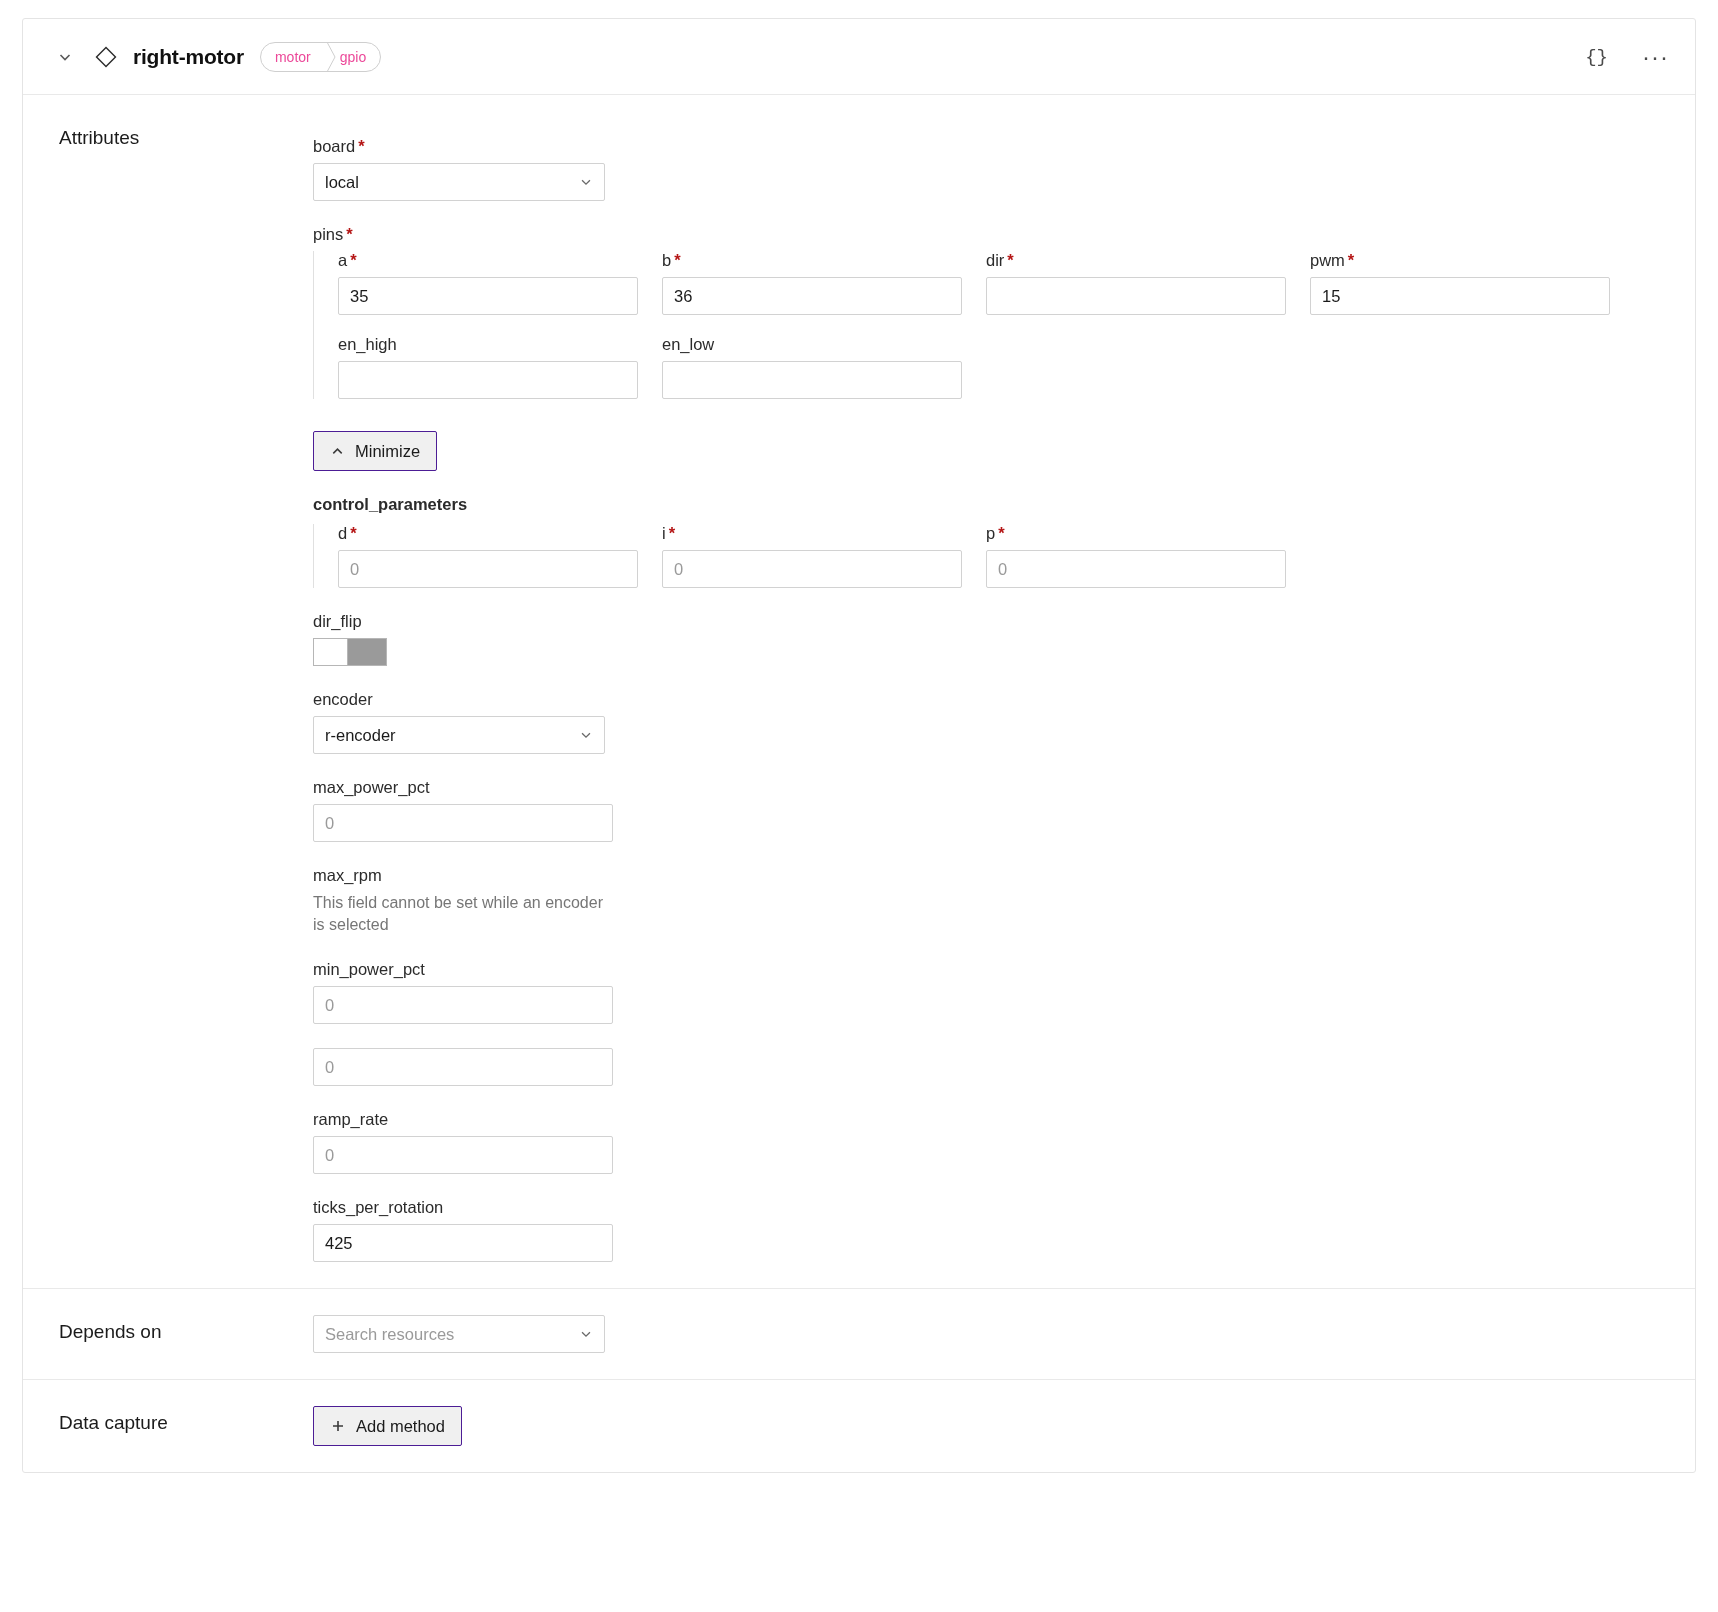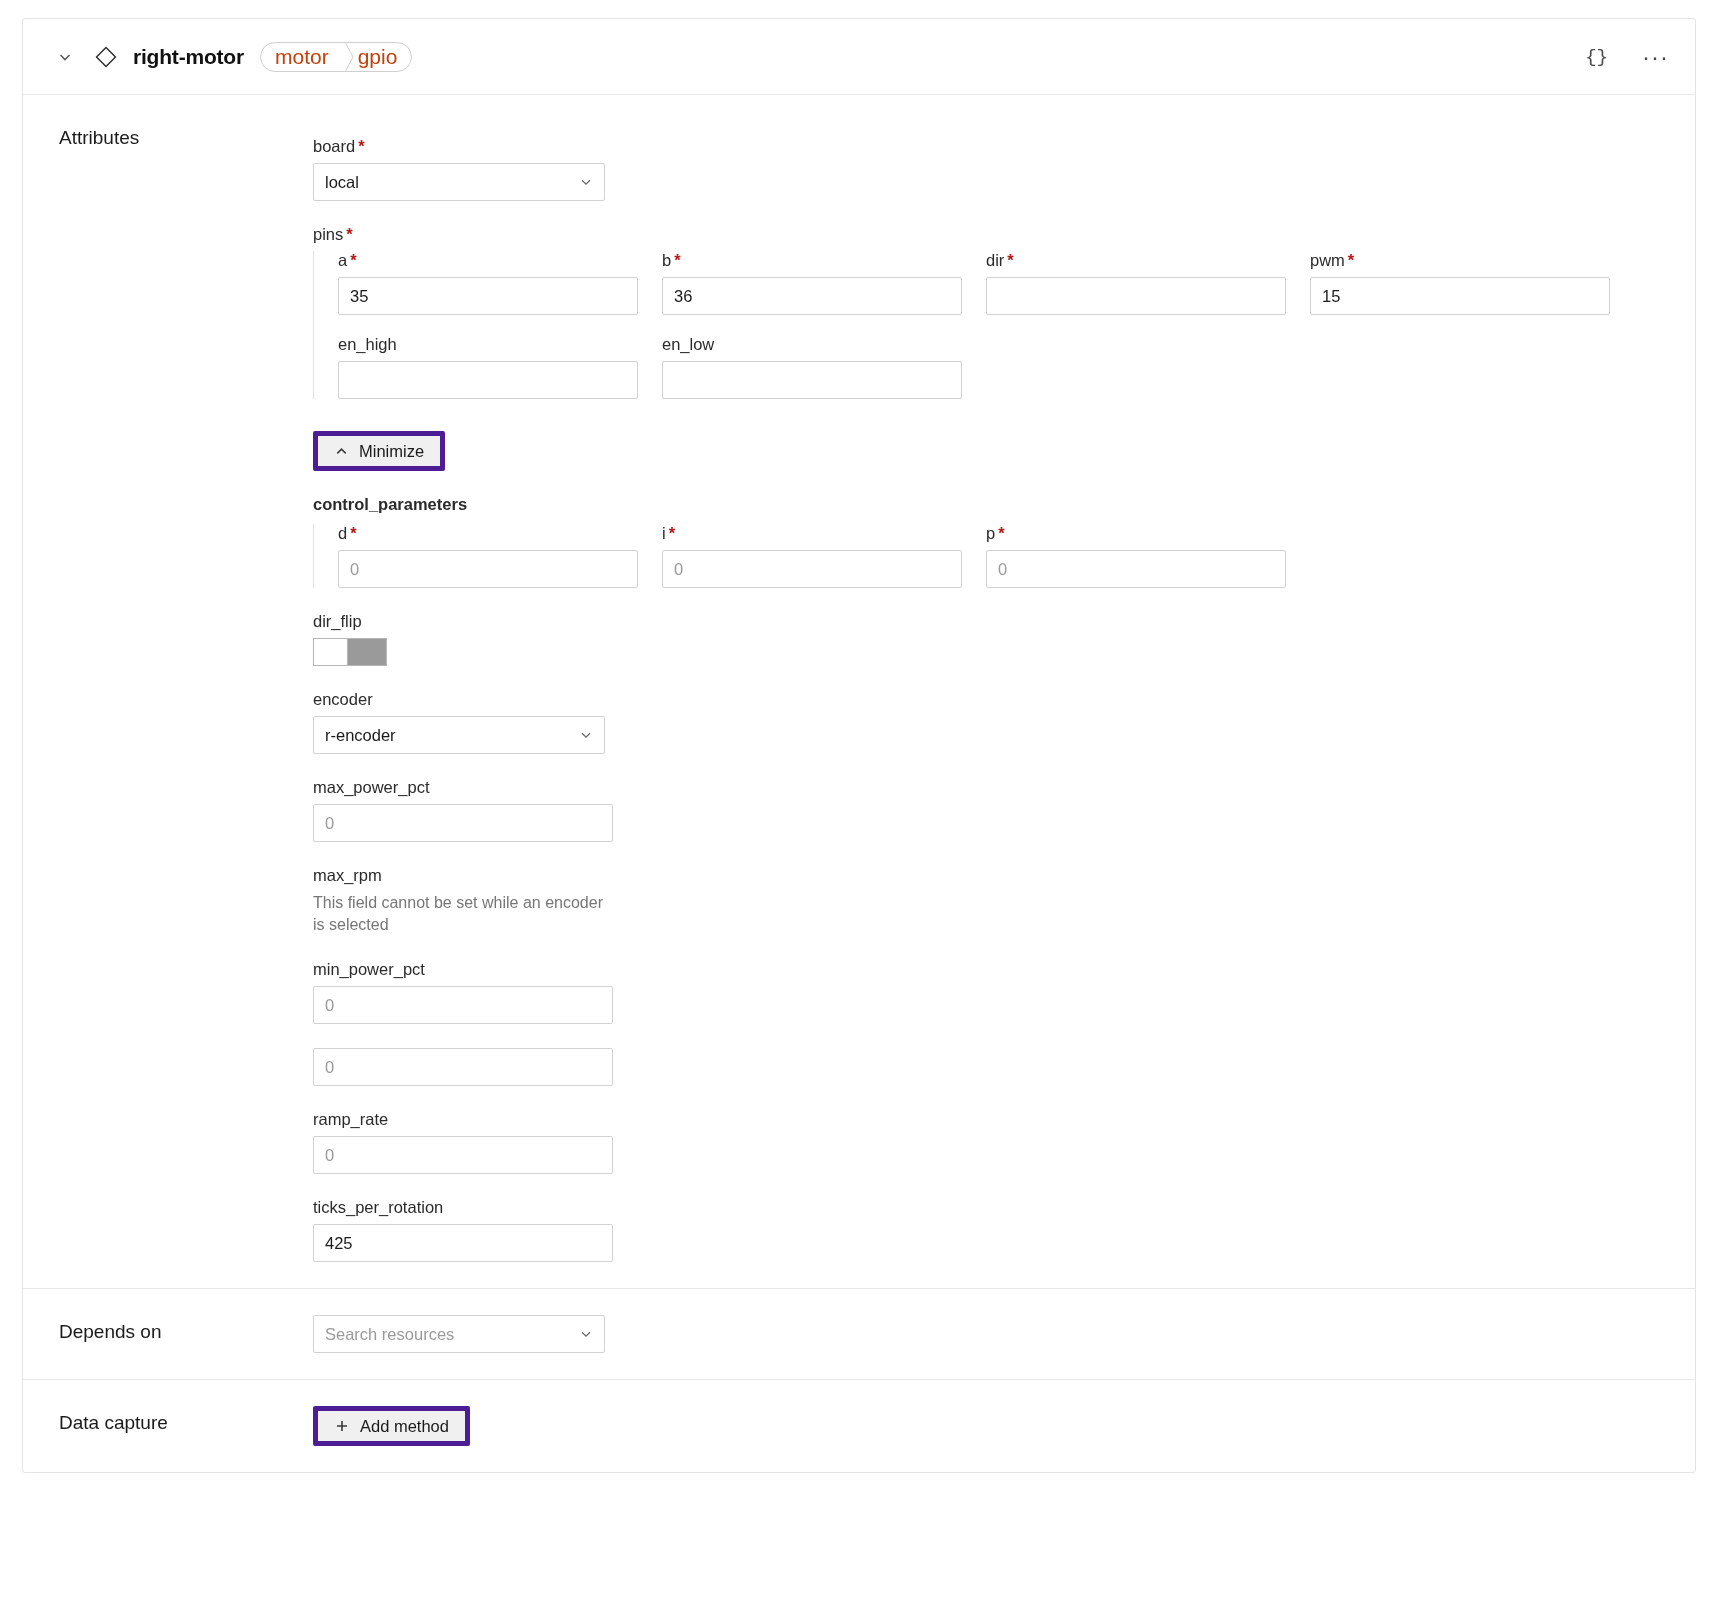--- a/index.html
+++ b/index.html
@@ -54,22 +54,22 @@
     display: flex;
     align-items: center;
     margin-left: 16px;
     border: 1px solid #cfcfcf;
     border-radius: 999px;
     height: 30px;
     overflow: hidden;
     background: #fff;
   }
   .pill {
-    font-size: 21px;
-    color: #c2410c;
+    font-size: 14px;
+    color: #ec4899;
     padding: 0 14px;
     line-height: 28px;
     display: flex;
     align-items: center;
     height: 100%;
   }
   .pill-sep {
     width: 1px;
     height: 30px;
     position: relative;
@@ -158,21 +158,21 @@
   .mt20 { margin-top: 20px; }
   .mt32 { margin-top: 32px; }
 
   .btn {
     display: inline-flex;
     align-items: center;
     gap: 10px;
     height: 40px;
     padding: 0 16px;
     background: #f0f0f0;
-    border: 5px solid #4c1d95;
+    border: 1px solid #4c1d95;
     border-radius: 2px;
     font-size: 16.5px;
     color: #1b1b1b;
     cursor: pointer;
     font-family: "Liberation Sans", sans-serif;
   }
   .btn svg { display:block; }
 
   .toggle {
     width: 74px;

